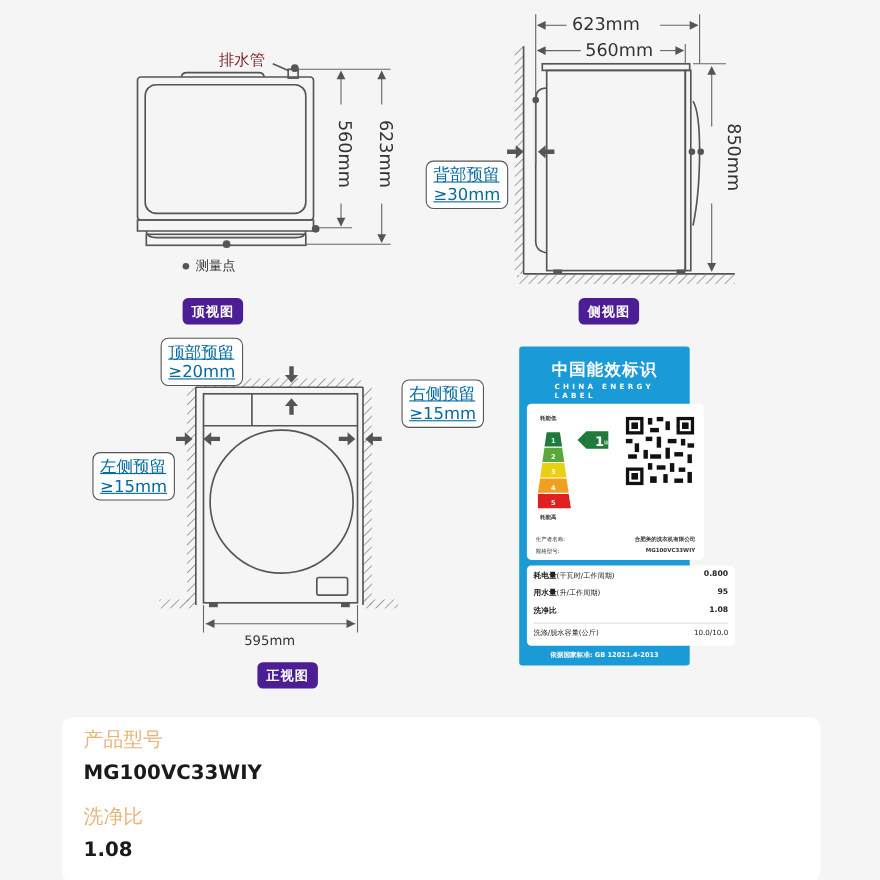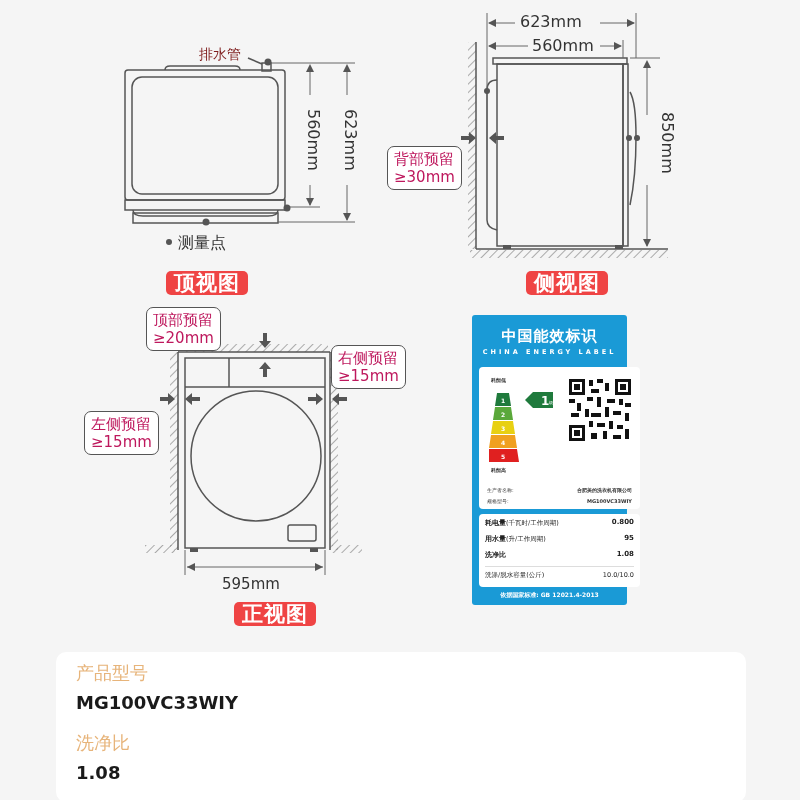--- a/index.html
+++ b/index.html
@@ -1,29 +1,29 @@
 <!DOCTYPE html>
 <html><head>
 <meta charset="utf-8">
 <style>
   html, body { margin:0; padding:0; }
   body { width:800px; height:800px; background:#f5f5f5; position:relative; overflow:hidden;
          font-family:"DejaVu Sans","Liberation Sans",sans-serif; color:#333; }
   .abs { position:absolute; }
   svg text { font-family:"DejaVu Sans","Liberation Sans",sans-serif; }
-  .tag { position:absolute; background:#ef4444; color:#fff; font-size:21px; font-weight:bold;
+  .tag { position:absolute; background:#4c1d95; color:#fff; font-size:12px; font-weight:bold;
          padding:2px 8px; border-radius:5px; letter-spacing:1px; line-height:20px; }
   .callout { position:absolute; background:#fff; border:1.5px solid #555; border-radius:7px;
-             font-size:15px; line-height:18px; padding:3px 6px; color:#be185d; }
+             font-size:15px; line-height:18px; padding:3px 6px; color:#0369a1;text-decoration:underline; }
   
   .elabel { position:absolute; left:472px; top:315px; width:155px; height:290px; background:#1a9ad6; border-radius:3px; }
   .elabel .t1 { position:absolute; left:0; right:0; top:12px; text-align:center; color:#fff; font-weight:bold; font-size:15px; letter-spacing:1px; }
-  .elabel .t2 { position:absolute; left:0; right:0; top:33px; text-align:center; color:#fff; font-weight:bold; font-size:6.5px; letter-spacing:3px; }
+  .elabel .t2 { position:absolute; left:0; right:0; top:33px; color:#fff; font-weight:bold; font-size:6.5px; letter-spacing:3px;padding-left:32px; }
   .elabel .panel1 { position:absolute; left:7px; top:52px; width:161px; height:142px; background:#fff; border-radius:4px; }
-  .elabel .panel2 { position:absolute; left:7px; top:199px; width:161px; height:73px; background:#fff; border-radius:4px; }
+  .elabel .panel2 { position:absolute; left:7px; top:199px; width:161px; height:73px; background:#fff; border-radius:4px;padding-left:28px; }
   .elabel .foot { position:absolute; left:0; right:0; top:276px; text-align:center; color:#fff; font-size:6px; font-weight:bold; }
   .tiny { font-size:5px; color:#333; position:absolute; }
   .row2 { position:absolute; left:6px; right:6px; font-size:6.5px; display:flex; justify-content:space-between; color:#222; }
   .row2 b { font-size:7px; }
   
   .card { position:absolute; left:56px; top:652px; width:690px; height:150px; background:#fff; border-radius:10px; }
   .cell { position:absolute; }
   .cell .lbl { color:#e7b47a; font-size:18px; line-height:22px; }
   .cell .val { color:#1a1a1a; font-size:18px; font-weight:bold; line-height:22px; margin-top:8px; }
 </style>
@@ -56,21 +56,21 @@
         <path d="M347 221 l-4 -8 h8 z"></path>
       <circle cx="287" cy="208" r="3.5"></circle>
       <circle cx="206" cy="222" r="3.5"></circle>
       <circle cx="268" cy="62" r="3.5"></circle>
       <circle cx="169" cy="242" r="3"></circle>
     </g>
   </svg>
   <div class="abs" style="left:199px;top:46px;font-size:14px;color:#7f1d1d">排水管</div>
   <div class="abs" style="left:299px;top:95px;width:24px;height:90px;font-size:16px;writing-mode:vertical-rl;background:#f5f5f5;text-align:center">560mm</div>
   <div class="abs" style="left:336px;top:95px;width:24px;height:90px;font-size:16px;writing-mode:vertical-rl;background:#f5f5f5;text-align:center">623mm</div>
-  <div class="abs" style="left:178px;top:233px;font-size:16px">测量点</div>
+  <div class="abs" style="left:178px;top:233px;font-size:12px">测量点</div>
   <div class="tag" style="left:166px;top:271px">顶视图</div>
 </div>
 
 <div>
   <svg class="abs" style="left:0;top:0" width="800" height="300">
     <defs>
       <pattern id="hatch" width="6" height="6" patternUnits="userSpaceOnUse" patternTransform="rotate(45)">
         <line x1="0" y1="0" x2="0" y2="6" stroke="#777" stroke-width="1.2"></line>
       </pattern>
     </defs>
@@ -155,29 +155,29 @@
       <path d="M308 97 h8 v-4 l7 6 l-7 6 v-4 h-8 z"></path>
       <path d="M347 97 h-8 v-4 l-7 6 l7 6 v-4 h8 z"></path>
       <rect x="190" y="248" width="8" height="4"></rect>
         <rect x="310" y="248" width="8" height="4"></rect>
     </g>
   </svg>
   <div class="callout" style="left:146px;top:307px">
     <div>顶部预留</div>
     <div>≥20mm</div>
   </div>
-  <div class="callout" style="left:331px;top:345px">
+  <div class="callout" style="left:365px;top:345px">
     <div>右侧预留</div>
     <div>≥15mm</div>
   </div>
   <div class="callout" style="left:84px;top:411px">
     <div>左侧预留</div>
     <div>≥15mm</div>
   </div>
-  <div class="abs" style="left:222px;top:575px;font-size:15px">595mm</div>
+  <div class="abs" style="left:222px;top:575px;font-size:12px">595mm</div>
   <div class="tag" style="left:234px;top:602px">正视图</div>
 </div>
 
 <div class="elabel">
   <div class="t1">中国能效标识</div>
   <div class="t2">CHINA ENERGY LABEL</div>
   <div class="panel1">
     <div class="tiny" style="left:12px;top:10px;font-weight:bold">耗能低</div>
     <svg class="abs" style="left:10px;top:20px" width="140" height="80">
       <path d="M8 6 h12 l2 13 h-16 z" fill="#1f7a3c"></path>

